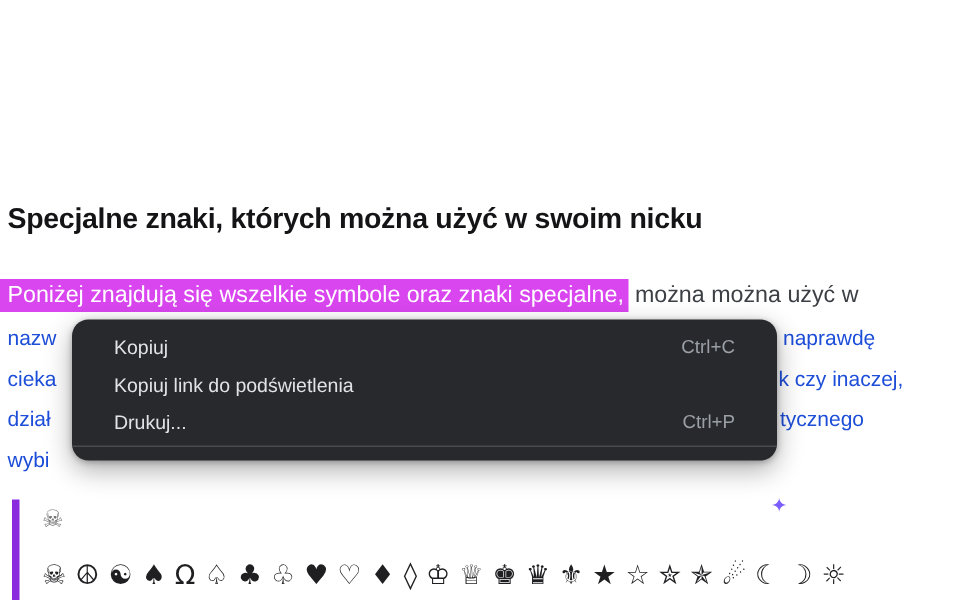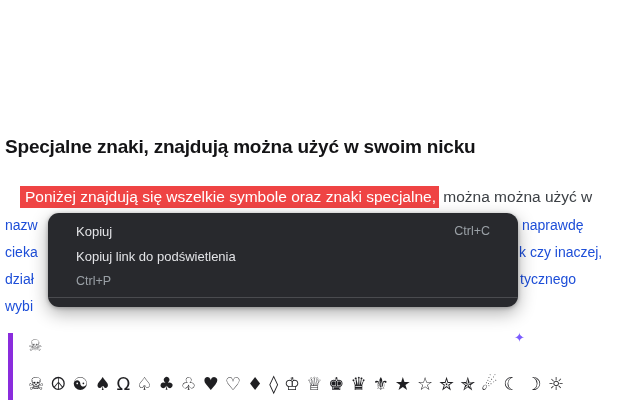--- a/index.html
+++ b/index.html
@@ -22,24 +22,23 @@
   }
   .para-line1 {
     position: absolute;
     left: 0; top: 186px;
     font-size: 15.5px;
     color: #3c4045;
     white-space: nowrap;
     line-height: 22px;
   }
   .selected-run {
-    background: #ef4444;
+    background: #d946ef;
     color: #ffffff;
     padding: 2px 3px 3px 5px;
-    margin-left: 20px;
   }
   .frag {
     position: absolute;
     font-size: 14px;
     color: #1d4ed8;
     white-space: nowrap;
     line-height: 22px;
   }
   .frag-l2l { left: 5px;  top: 214px; }
   .frag-l2r { left: 522px; top: 214px; }
@@ -109,21 +108,21 @@
     height: 1px;
     background: #4a4b4f;
     margin: 3px 0;
   }
 </style>
 </head>
 <body>
 
 <div>
 
-  <h1 class="page-title">Specjalne znaki, znajdują można użyć w swoim nicku</h1>
+  <h1 class="page-title">Specjalne znaki, których można użyć w swoim nicku</h1>
 
   <div class="para-line1">
     <span class="selected-run">Poniżej znajdują się wszelkie symbole oraz znaki specjalne,</span><span> można można użyć w</span>
   </div>
 
   <span class="frag frag-l2l">nazw</span>
   <span class="frag frag-l2r">naprawdę</span>
   <span class="frag frag-l3l">cieka</span>
   <span class="frag frag-l3r">k czy inaczej,</span>
   <span class="frag frag-l4l">dział</span>
@@ -166,18 +165,19 @@
   <div class="context-menu">
     <div class="menu-item">
       <span>Kopiuj</span>
       <span class="menu-shortcut">Ctrl+C</span>
     </div>
     <div class="menu-item">
       <span>Kopiuj link do podświetlenia</span>
       <span class="menu-shortcut"></span>
     </div>
     <div class="menu-item">
+      <span>Drukuj...</span>
       <span class="menu-shortcut">Ctrl+P</span>
     </div>
     <div class="menu-separator"></div>
   </div>
 
 </div>
 
 </body></html>

